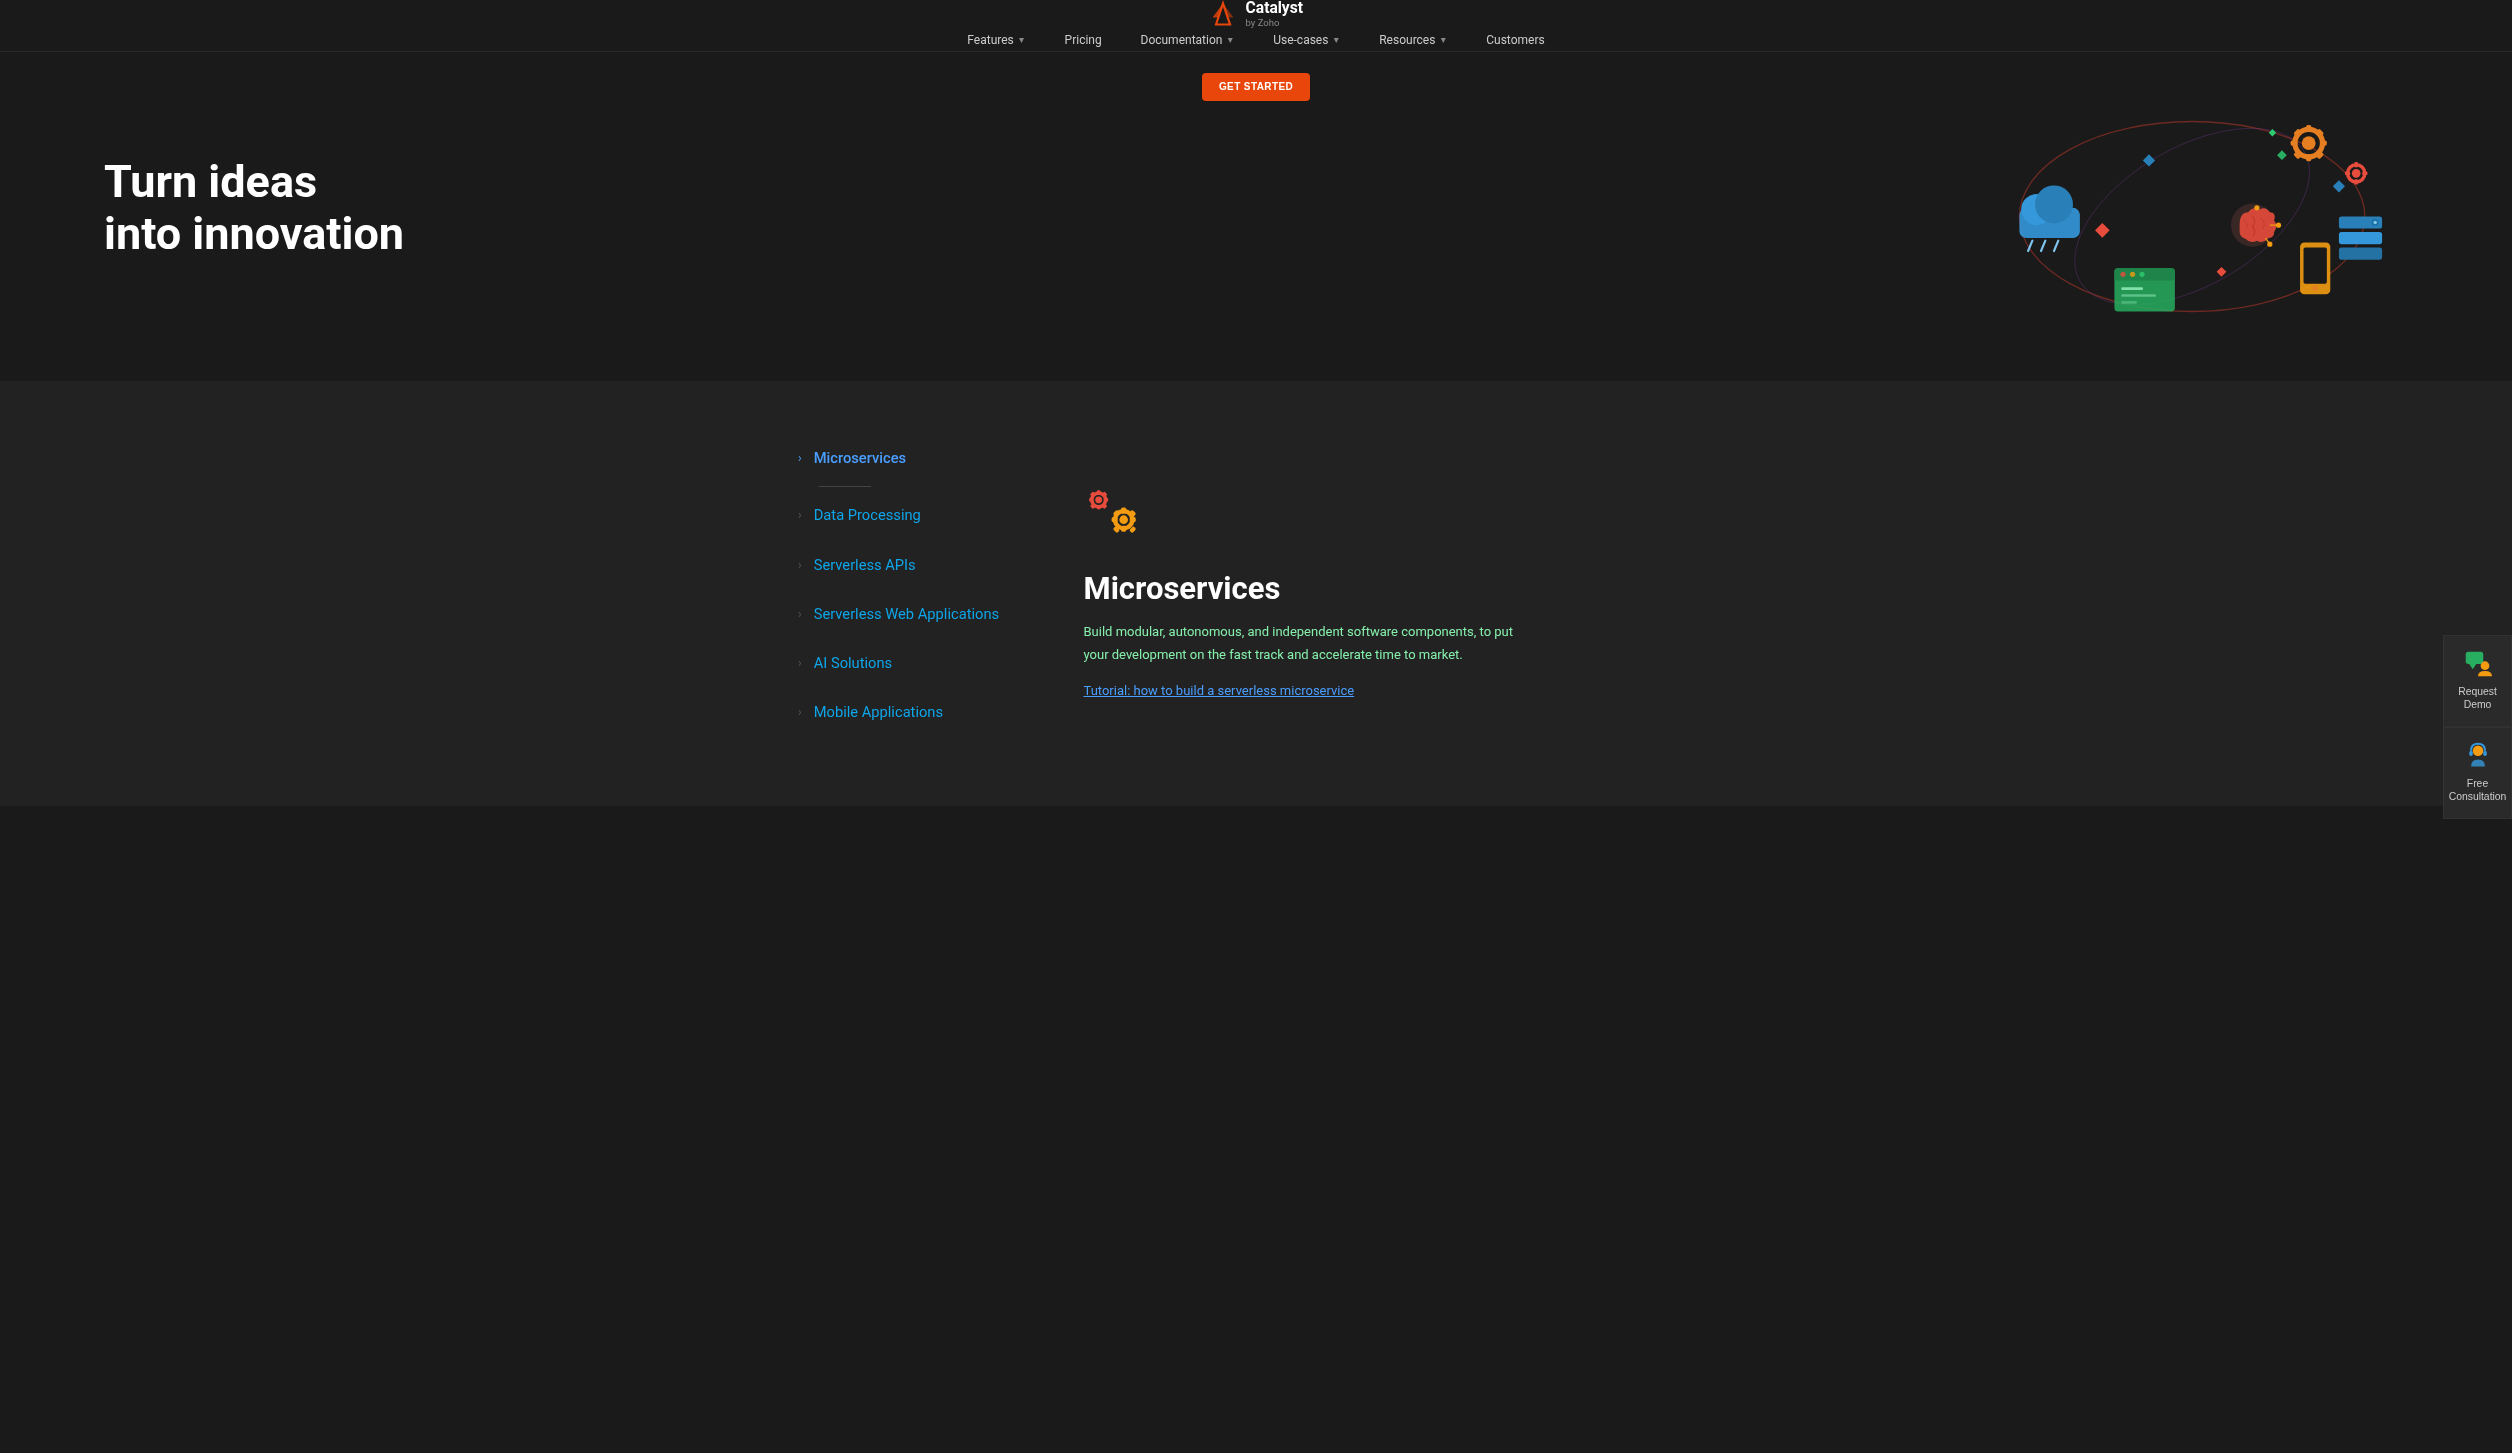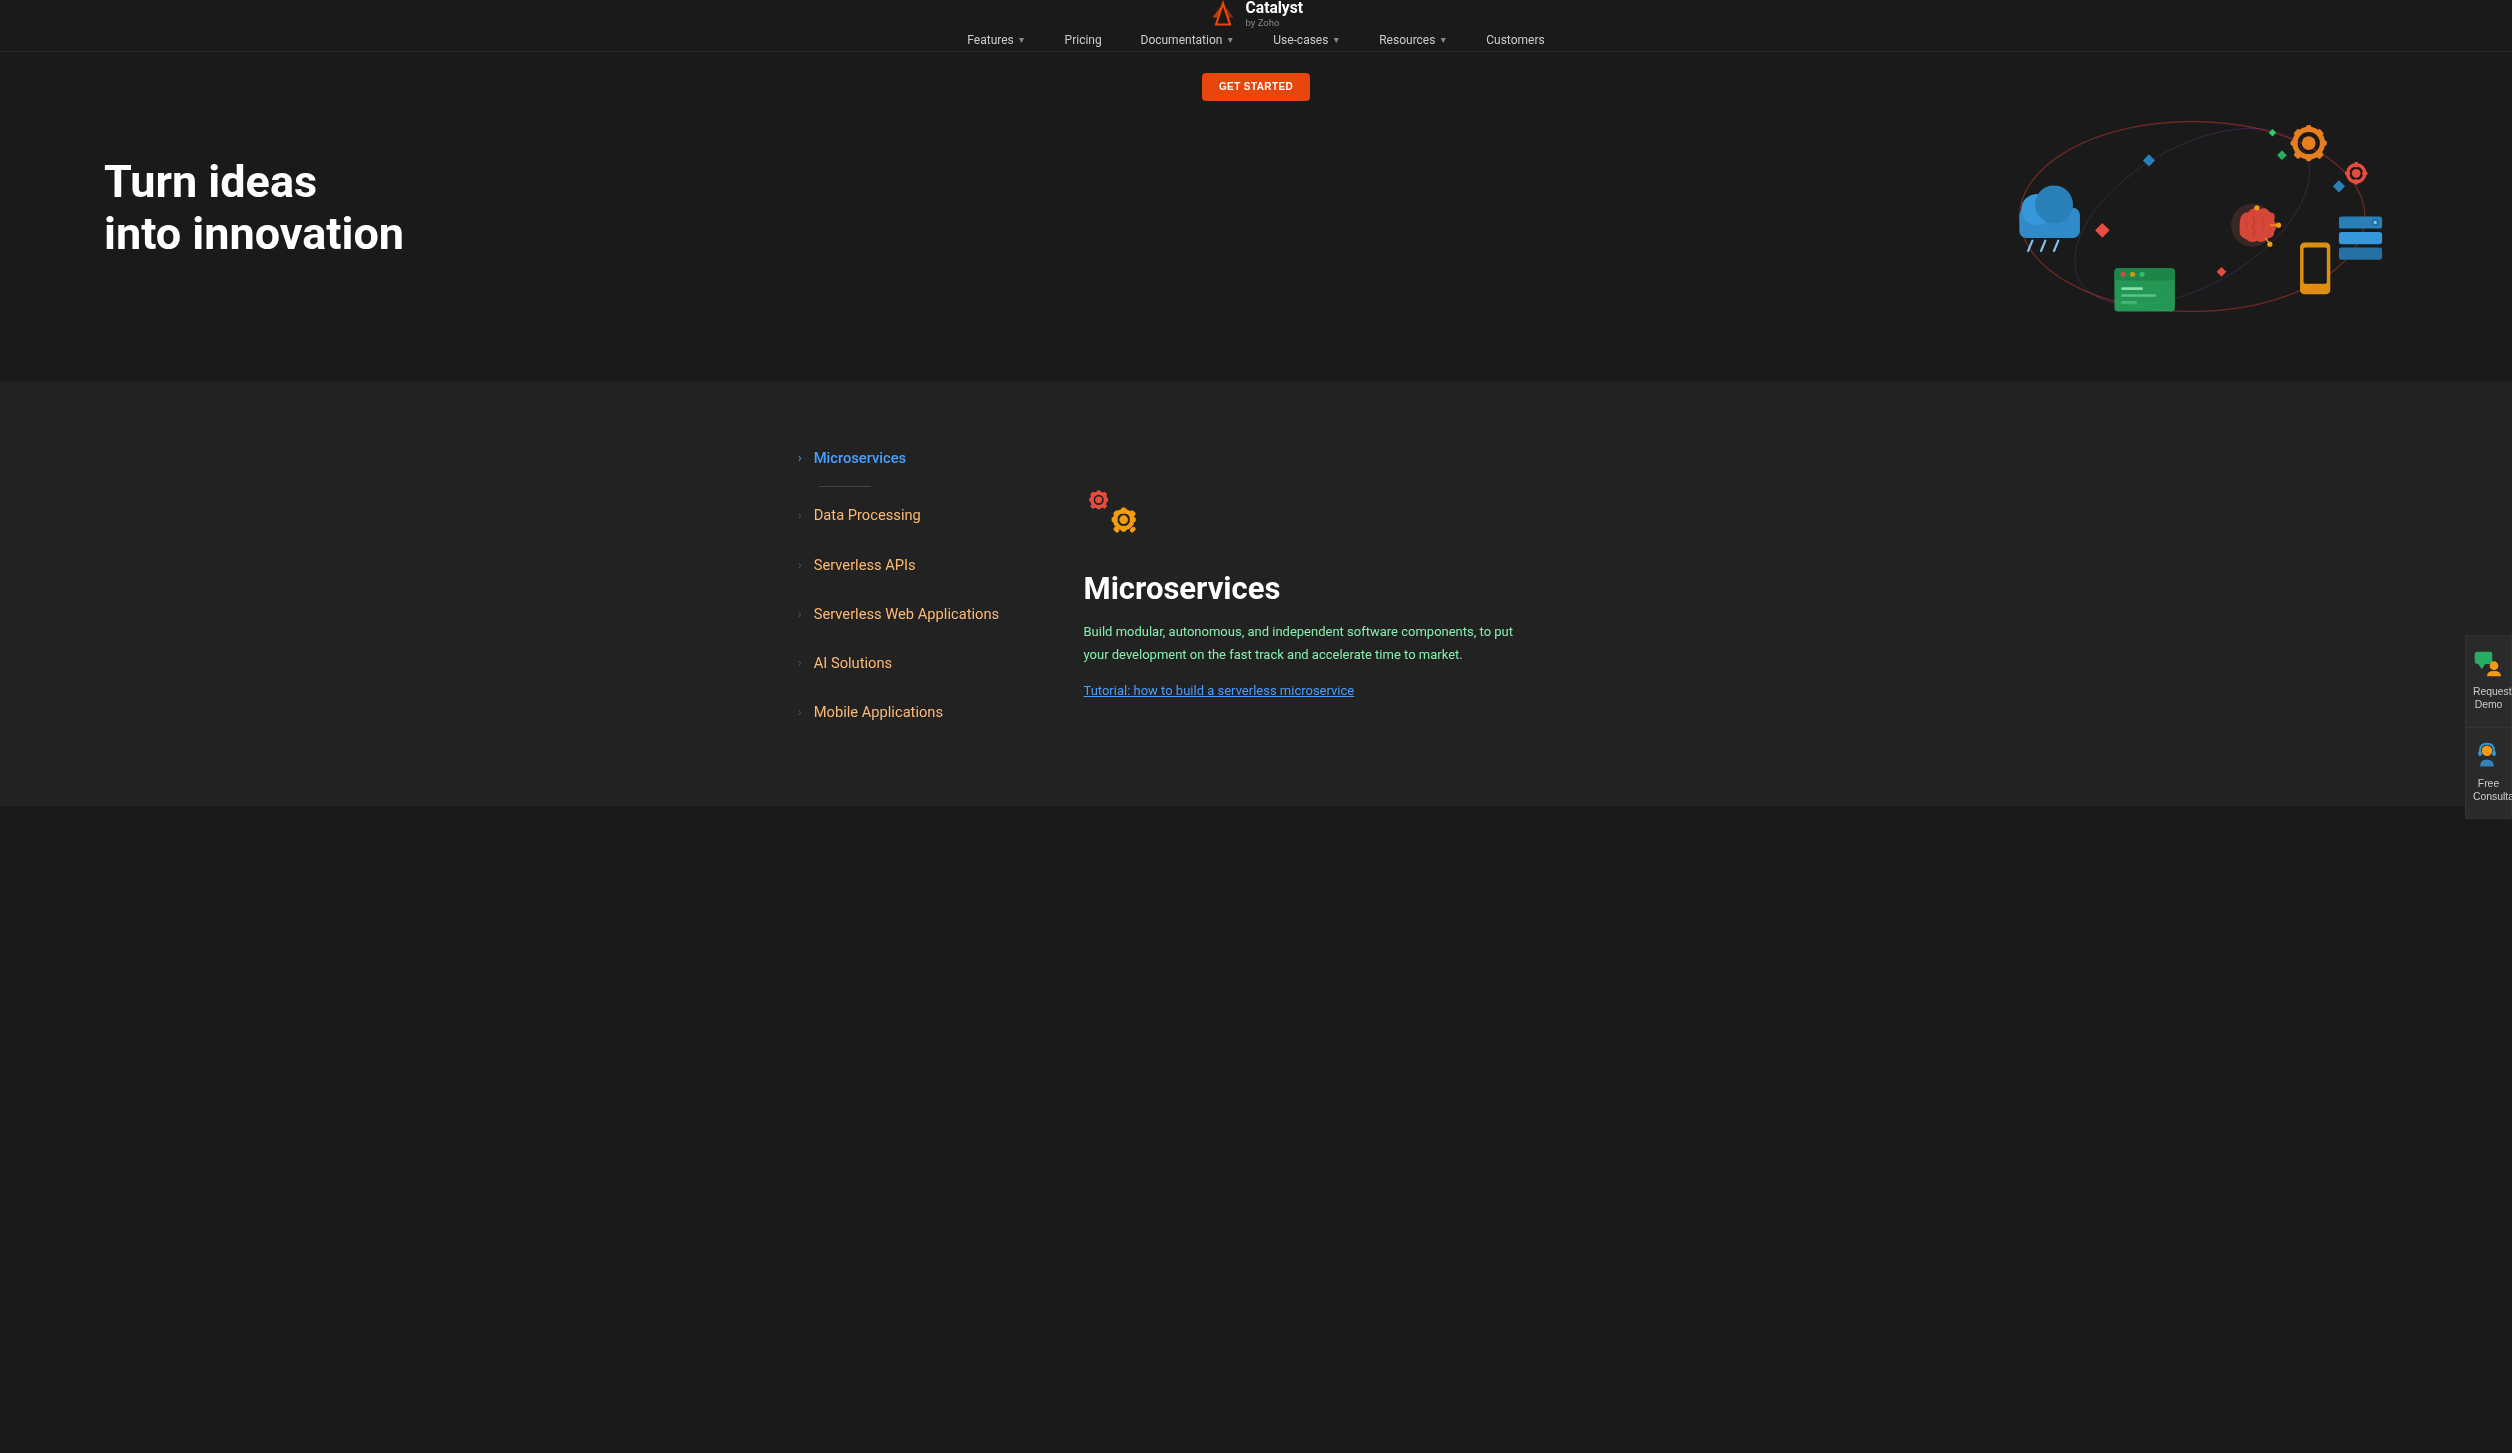--- a/index.html
+++ b/index.html
@@ -148,21 +148,21 @@
       position: relative;
     }
     .solution-item.active { color: #4a9eff; }
     .solution-item .chevron {
       font-size: 12px;
       color: #555;
     }
     .solution-item.active .chevron { color: #4a9eff; }
     .solution-item .item-label {
       font-size: 14.7px;
-      color: #fdba74;
+      color: #0ea5e9;
     }
     .solution-item.active .item-label { color: #4a9eff; font-weight: 500; }
 
     
     .divider-line {
       width: 52px;
       height: 1.7px;
       background: #444;
       margin: 3.5px 0 3.5px 29px;
     }
@@ -207,24 +207,25 @@
       top: 50%;
       transform: translateY(-50%);
       display: flex;
       flex-direction: column;
       z-index: 200;
     }
     .side-btn {
       background: #2a2a2a;
       border: 0.9px solid #333;
       color: #ccc;
-      width: 47px;
+      width: 69px;
       padding: 14px 7px;
       display: flex;
       flex-direction: column;
+      align-items: center;
       gap: 7px;
       cursor: pointer;
       font-size: 10.4px;
       text-align: center;
       line-height: 1.3;
     }
     .side-btn:first-child {
       border-bottom: 0.9px solid #333;
     }
     .side-btn-icon {

